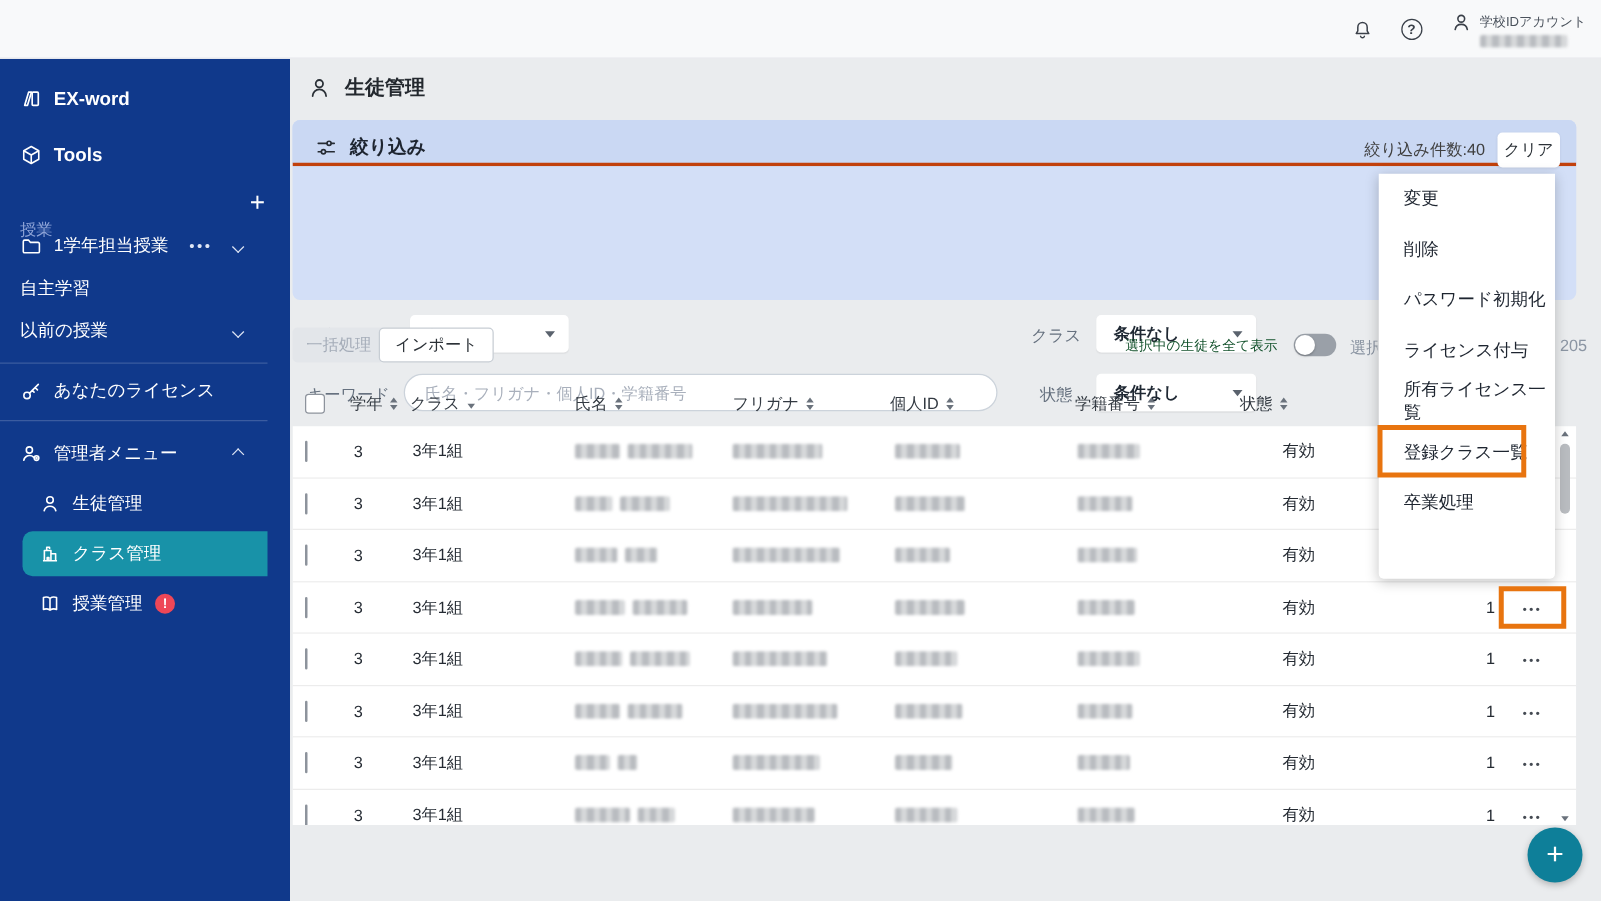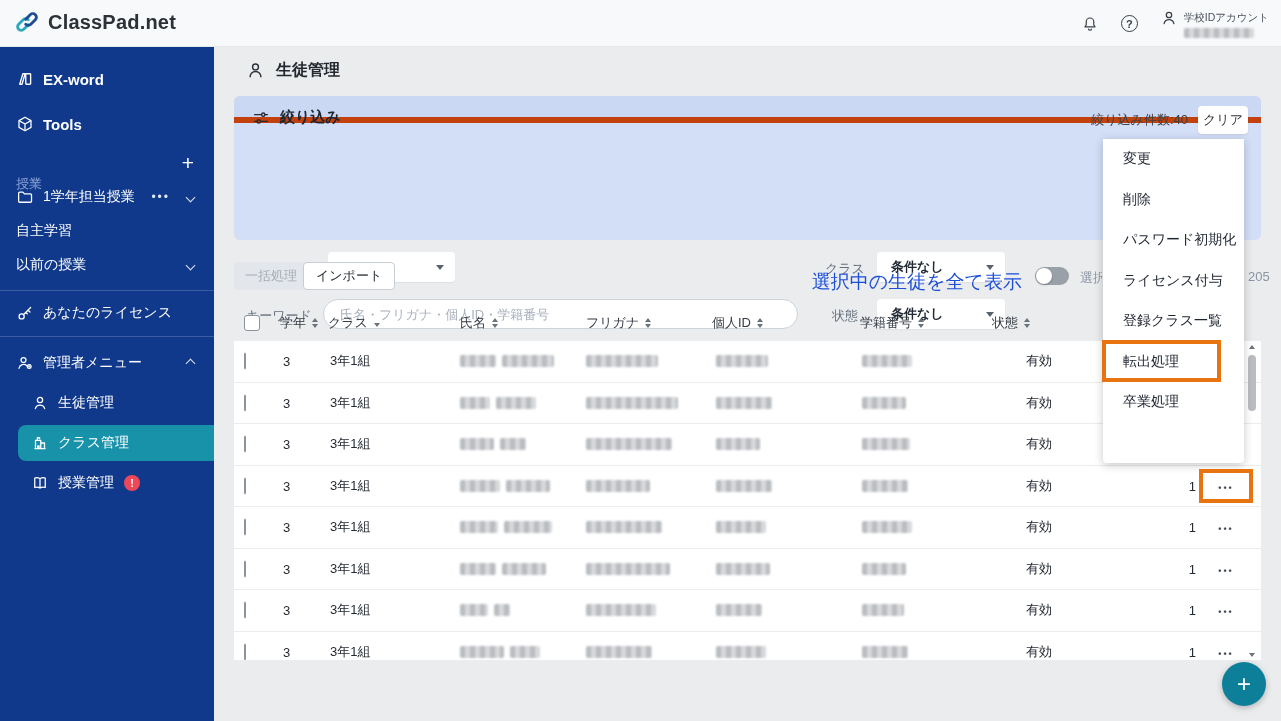--- a/index.html
+++ b/index.html
@@ -15,21 +15,21 @@
   .tb-icon { width:18px; height:18px; color:#3a4049; }
   .tb-icon svg { width:100%; height:100%; }
   .help-circle { width:17px; height:17px; border:1.7px solid #3a4049; border-radius:50%; display:flex; align-items:center; justify-content:center; font-size:11px; font-weight:bold; color:#3a4049; }
   .account { display:flex; align-items:flex-start; gap:6px; }
   .account-texts { display:flex; flex-direction:column; gap:3px; padding-top:2px; }
   .account-type { font-size:10.5px; color:#4a525c; }
   .redact { background:repeating-linear-gradient(90deg,#b9bcc0 0 5px,#d6d8da 5px 10px),repeating-linear-gradient(0deg,rgba(255,255,255,.4) 0 3px,rgba(0,0,0,.06) 3px 6px); filter:blur(1.2px); border-radius:2px; }
   .account-redact { width:70px; height:10px; }
 
   
-  .sidebar { position:absolute; left:0; top:47px; width:214px; height:674px; background:#10398b; color:#fff; z-index:4; }
+  .sidebar { position:absolute; left:0; top:47px; width:232px; height:674px; background:#10398b; color:#fff; z-index:4; }
   .sb-item { position:absolute; left:0; width:214px; height:34px; display:flex; align-items:center; cursor:pointer; }
   .sb-icon { width:18px; height:18px; flex:0 0 18px; margin-left:16px; color:#fff; }
   .sb-icon svg { width:100%; height:100%; }
   .sb-label { margin-left:9px; font-size:15px; font-weight:bold; }
   .sb-label-n { margin-left:9px; font-size:14px; font-weight:500; }
   .sb-plain { margin-left:16px; font-size:14px; font-weight:500; }
   .sb-section { position:absolute; left:16px; font-size:13px; color:#8da3d6; }
   .sb-plus { position:absolute; right:20px; font-size:21px; font-weight:300; line-height:1; color:#fff; cursor:pointer; }
   .sb-dots { position:absolute; right:44px; letter-spacing:2px; font-size:12px; color:#dfe6f5; }
   .chev { display:inline-block; width:7px; height:7px; border-right:1.8px solid #dfe6f5; border-bottom:1.8px solid #dfe6f5; }
@@ -43,39 +43,39 @@
   .alert-badge { width:16px; height:16px; border-radius:50%; background:#ee4757; color:#fff; font-size:11px; font-weight:bold; display:flex; align-items:center; justify-content:center; margin-left:10px; }
 
   
   .page-header { position:absolute; left:246px; top:60px; display:flex; align-items:center; gap:11px; z-index:1; }
   .ph-icon { width:19px; height:19px; color:#2b3137; }
   .ph-icon svg { width:100%; height:100%; }
   .page-title { font-size:16px; font-weight:bold; color:#23282e; }
 
   
   .filter-panel { position:absolute; left:234px; top:96px; width:1027px; height:144px; background:#d3dff7; border-radius:6px; z-index:1; }
-  .fp-head { position:absolute; left:0; top:0; width:100%; height:27px; background:#cad8f3; border-radius:6px 6px 0 0; border-bottom:6px solid #c2410c; }
+  .fp-head { position:absolute; left:0; top:0; width:100%; height:37px; background:#cad8f3; border-radius:6px 6px 0 0; border-bottom:3px solid #c2410c; }
   .fp-title-wrap { position:absolute; left:18px; top:12px; display:flex; align-items:center; gap:10px; }
   .fp-icon { width:18px; height:18px; color:#252b33; }
   .fp-icon svg { width:100%; height:100%; }
   .fp-title { font-size:15px; font-weight:bold; color:#1e2530; }
   .fp-count { position:absolute; right:73px; top:15px; font-size:13px; color:#404040; }
   .clear-btn { position:absolute; right:13px; top:10px; width:50px; height:28px; background:#fff; border:none; border-radius:4px; font-size:13px; color:#2b3137; cursor:pointer; box-shadow:0 1px 2px rgba(0,0,0,.08); font-family:inherit;margin-left:22px; }
   .fp-label { position:absolute; font-size:13px; color:#66717f; }
   .select { position:absolute; height:30px; background:#fff; border-radius:4px; display:flex; align-items:center; cursor:pointer; box-shadow:0 1px 1px rgba(0,0,0,.05); }
   .select-value { margin-left:14px; font-size:13px; font-weight:600; color:#1f2833; }
   .select-caret { position:absolute; right:11px; width:0; height:0; border-left:4.5px solid transparent; border-right:4.5px solid transparent; border-top:5.5px solid #5a626d; }
   .keyword-input { position:absolute; left:89px; top:203px; width:475px; height:30px; border:1px solid #ccd3db; border-radius:15px; padding:0 16px; font-size:13px; color:#252b33; background:#fff; outline:none; font-family:inherit; }
   .keyword-input::placeholder { color:#a9b0bc; }
 
   
   .toolbar { position:absolute; left:234px; top:260px; width:1027px; height:32px; z-index:1; }
   .batch-btn { position:absolute; left:0; top:2px; height:28px; padding:0 11px; background:#e3e6ea; border:none; border-radius:4px; font-size:13px; color:#a5adb9; font-family:inherit; }
   .import-btn { position:absolute; left:69px; top:2px; height:28px; padding:0 12px; background:#fff; border:1px solid #c7cdd4; border-radius:4px; font-size:13px; color:#2b3137; cursor:pointer; font-family:inherit; }
-  .show-all-label { position:absolute; right:239px; top:9px; font-size:19px; color:#1d4ed8;padding-left:44px; }
+  .show-all-label { position:absolute; right:239px; top:9px; font-size:11px; color:#14532d;padding-left:44px; }
   .toggle { position:absolute; left:801px; top:7px; width:34px; height:18px; border-radius:9px; background:#9aa0a8; cursor:pointer; }
   .toggle-knob { position:absolute; left:1px; top:1px; width:16px; height:16px; border-radius:50%; background:#fff; box-shadow:0 1px 2px rgba(0,0,0,.25); }
   .sel-fragment { position:absolute; left:846px; top:9px; width:22px; overflow:hidden; white-space:nowrap; font-size:13px; color:#8b95a3; }
   .total-fragment { position:absolute; left:1014px; top:9px; font-size:13px; color:#8b95a3; }
 
   
   .table { position:absolute; left:234px; top:305px; width:1027px; height:355px; overflow:hidden; z-index:1; }
   .thead { position:relative; height:36px; }
   .th { position:absolute; top:50%; transform:translateY(-50%); font-size:13px; color:#333a42; display:flex; align-items:center; gap:6px; }
   .sort-both { display:inline-flex; flex-direction:column; gap:2px; }
@@ -108,29 +108,20 @@
 
   
   .fab { position:absolute; left:1222px; top:662px; width:44px; height:44px; border-radius:50%; background:#0e7f99; border:none; color:#fff; font-size:24px; font-weight:300; line-height:1; cursor:pointer; box-shadow:0 2px 6px rgba(0,0,0,.25); z-index:15; font-family:inherit; }
 </style>
 </head>
 <body>
 
 <div class="screen">
 
   <header class="topbar">
-    <div class="brand">
-      <span class="tb-icon" style="width:26px;height:26px;">
-        <svg viewBox="0 0 24 24" fill="none" stroke-linecap="round">
-          <path stroke="#2ba9ba" stroke-width="2.6" d="M13.2 14.6 L9 18.8 a3.3 3.3 0 0 1 -4.7 -4.7 L8.5 9.9 a3.3 3.3 0 0 1 4.7 0"></path>
-          <path stroke="#1d4b96" stroke-width="2.6" d="M10.8 9.4 L15 5.2 a3.3 3.3 0 0 1 4.7 4.7 L15.5 14.1 a3.3 3.3 0 0 1 -4.7 0"></path>
-        </svg>
-      </span>
-      <span class="brand-name">ClassPad.net</span>
-    </div>
     <div class="topbar-right">
       <span class="tb-icon">
         <svg viewBox="0 0 24 24" fill="none" stroke="currentColor" stroke-width="1.6" stroke-linejoin="round" stroke-linecap="round">
           <path d="M12 4 a5 5 0 0 1 5 5 v4 l1.7 2.8 H5.3 L7 13 V9 a5 5 0 0 1 5 -5 Z"></path>
           <path d="M10 18.8 a2.1 2.1 0 0 0 4 0"></path>
         </svg>
       </span>
       <span class="help-circle">
           <span>?</span>
         </span>
@@ -537,22 +528,22 @@
       <span class="sb-thumb"></span>
       <span class="sb-arrow-down"></span>
     </div>
   </div>
 
   <div class="context-menu">
     <div class="menu-item">変更</div>
     <div class="menu-item">削除</div>
     <div class="menu-item">パスワード初期化</div>
     <div class="menu-item">ライセンス付与</div>
+    <div class="menu-item">所有ライセンス一覧</div>
     <div class="menu-item">登録クラス一覧</div>
-    <div class="menu-item">転出処理</div>
     <div class="menu-item">卒業処理</div>
   </div>
 
   <div class="hl-box hl-menu"></div>
   <div class="hl-box hl-more"></div>
 
   <button class="fab">+</button>
 
 </div>
 

